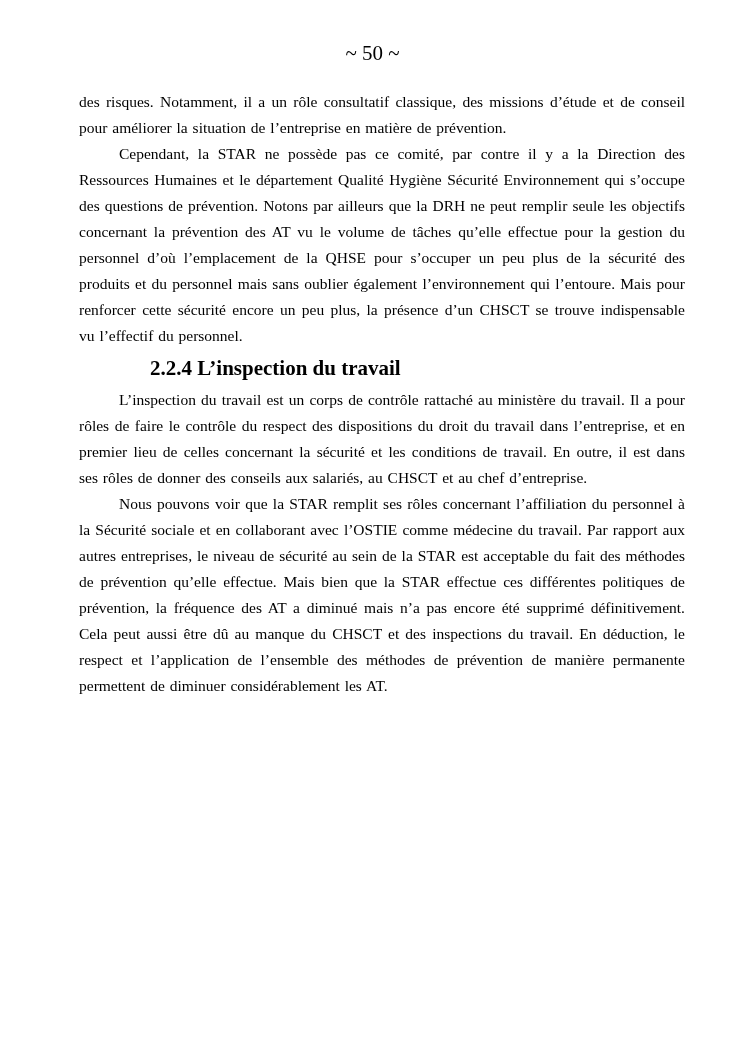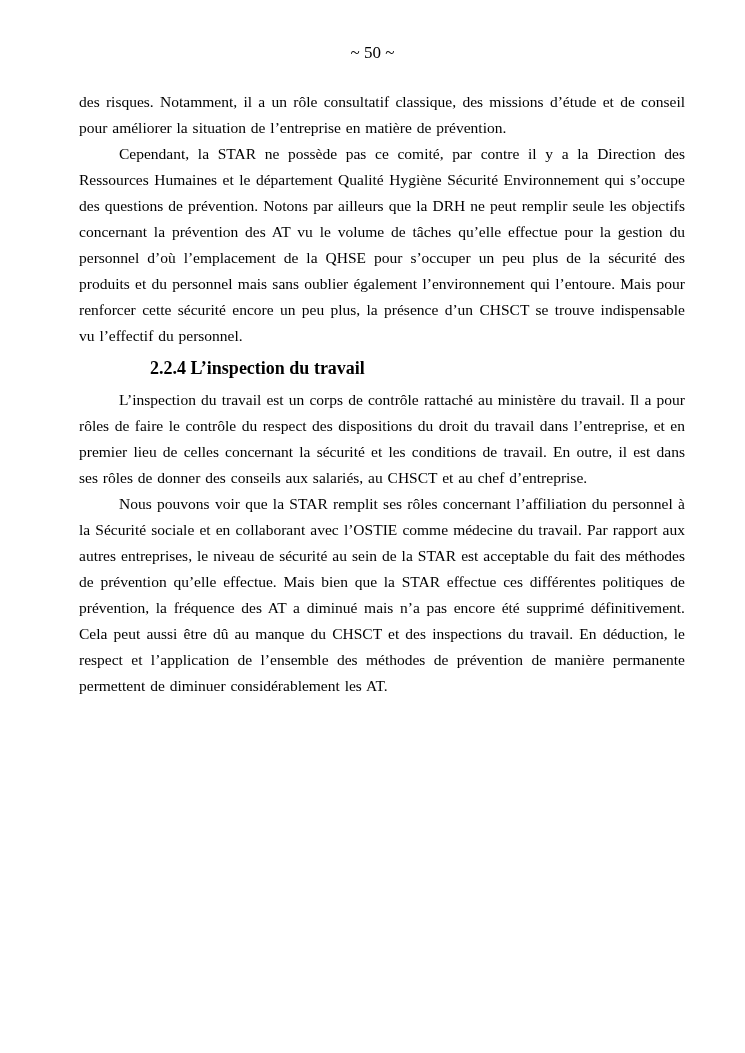--- a/index.html
+++ b/index.html
@@ -16,39 +16,39 @@
     font-family: "Liberation Serif", "DejaVu Serif", serif;
     font-size: 15.5px;
     overflow: hidden;
     box-sizing: border-box;
   }
   .pagenum {
     padding-top: 44px;
     margin: 0 0 27px 0;
     text-align: center;
     line-height: 18px;
-    font-size: 17px;
+    font-size: 21px;
   }
   .content {
     margin-left: 79px;
     margin-right: 60px; 
   }
   .content p {
     margin: 0;
     text-align: justify;
     line-height: 26px;
     word-spacing: 1px;
   }
   .content p.indent {
     text-indent: 40px;
     font-family: Liberation Serif, serif;
   }
   .heading {
     font-weight: bold;
-    font-size: 18px;
+    font-size: 21px;
     line-height: 26px;
     margin: 6px 0 6px 71px;
     text-align: left;
   }
   .content p.stretch-last {
     text-align-last: justify;
   }
 </style>
 </head>
 <body>

